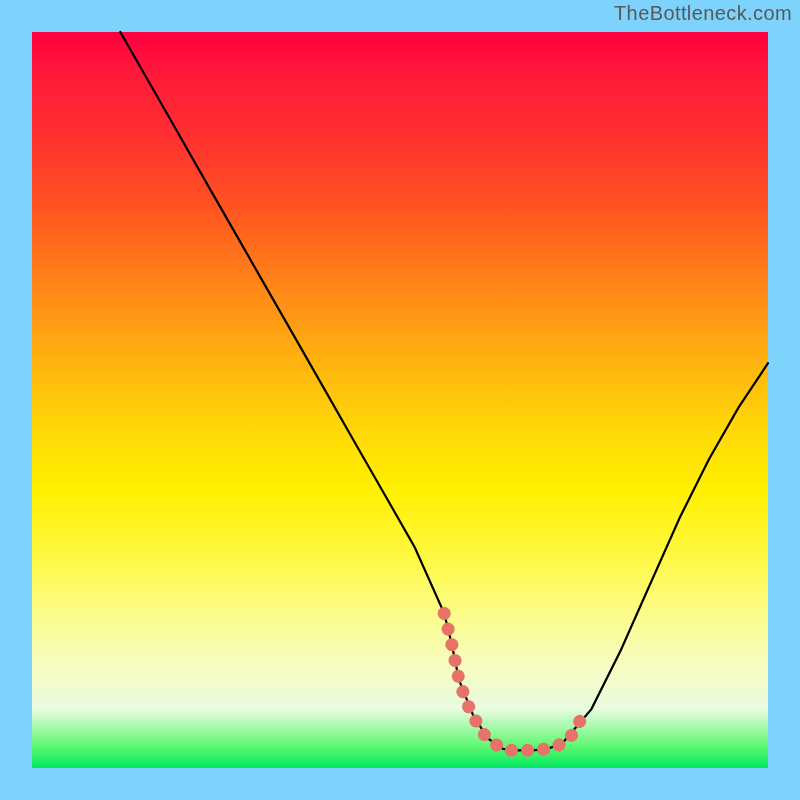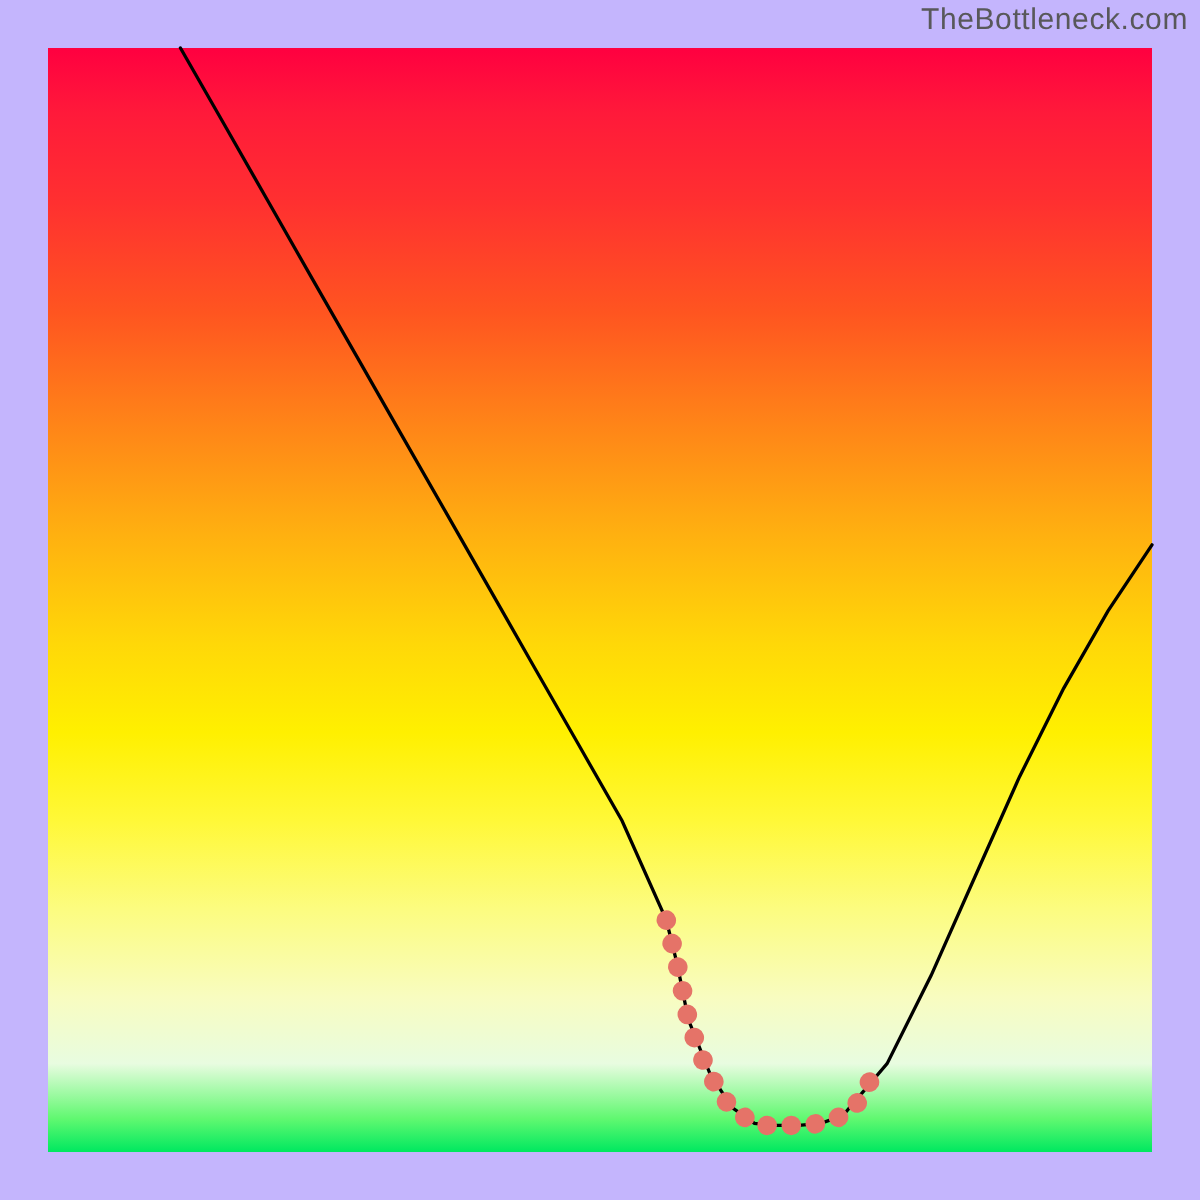--- a/index.html
+++ b/index.html
@@ -1,16 +1,16 @@
 <!DOCTYPE html>
 <html><head>
 <meta charset="utf-8">
 <style>
   html,body{margin:0;padding:0;width:800px;height:800px;overflow:hidden;background:#000;}
-  .frame{position:absolute;left:0;top:0;width:800px;height:800px;background:#c4b5fd;}
+  .frame{position:absolute;left:0;top:0;width:800px;height:800px;background:#7dd3fc;}
   .plot{position:absolute;left:32px;top:32px;width:736px;height:736px;
         background:linear-gradient(to bottom,
           #ff0040 0%,
           #ff1a3a 6%,
           #ff3030 14%,
           #ff5520 24%,
           #ff8418 34%,
           #ffb010 44%,
           #ffd808 54%,
           #fff000 62%,

